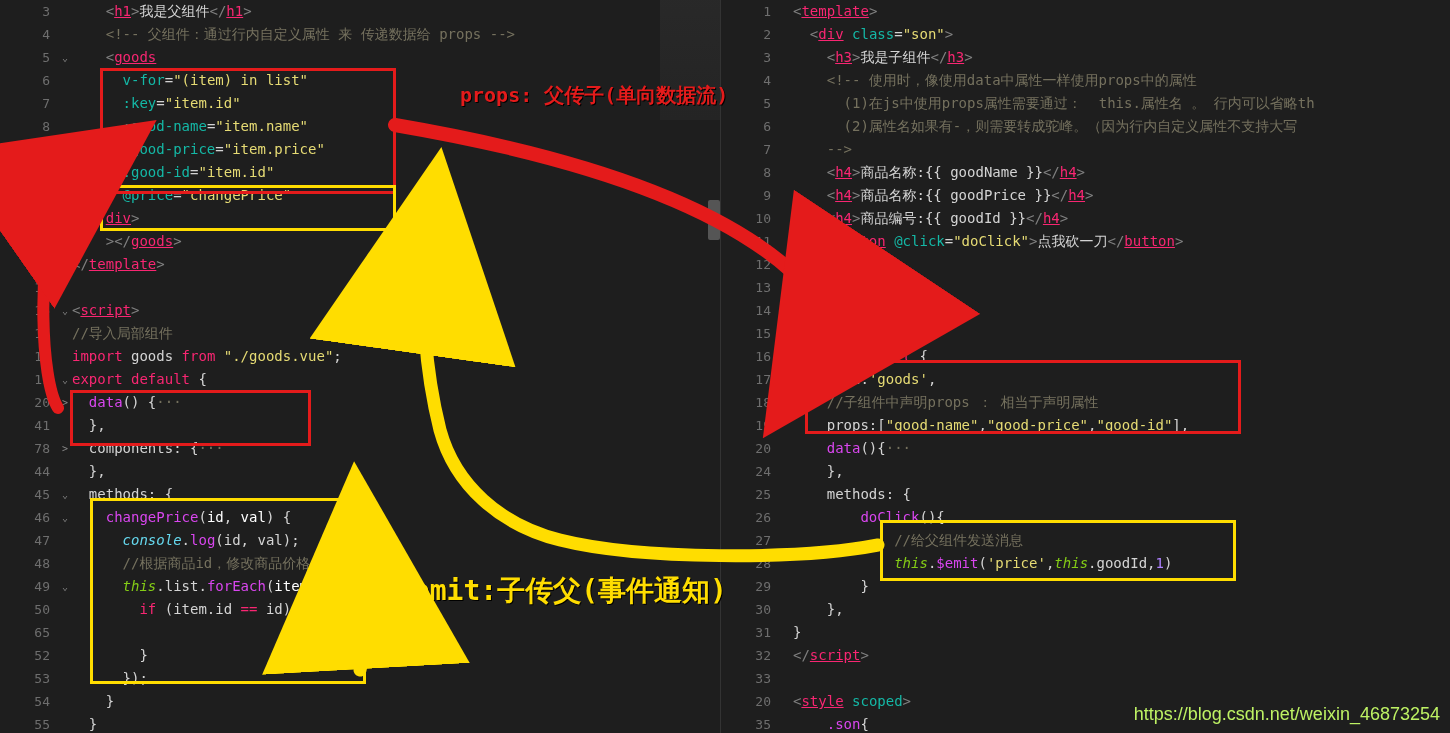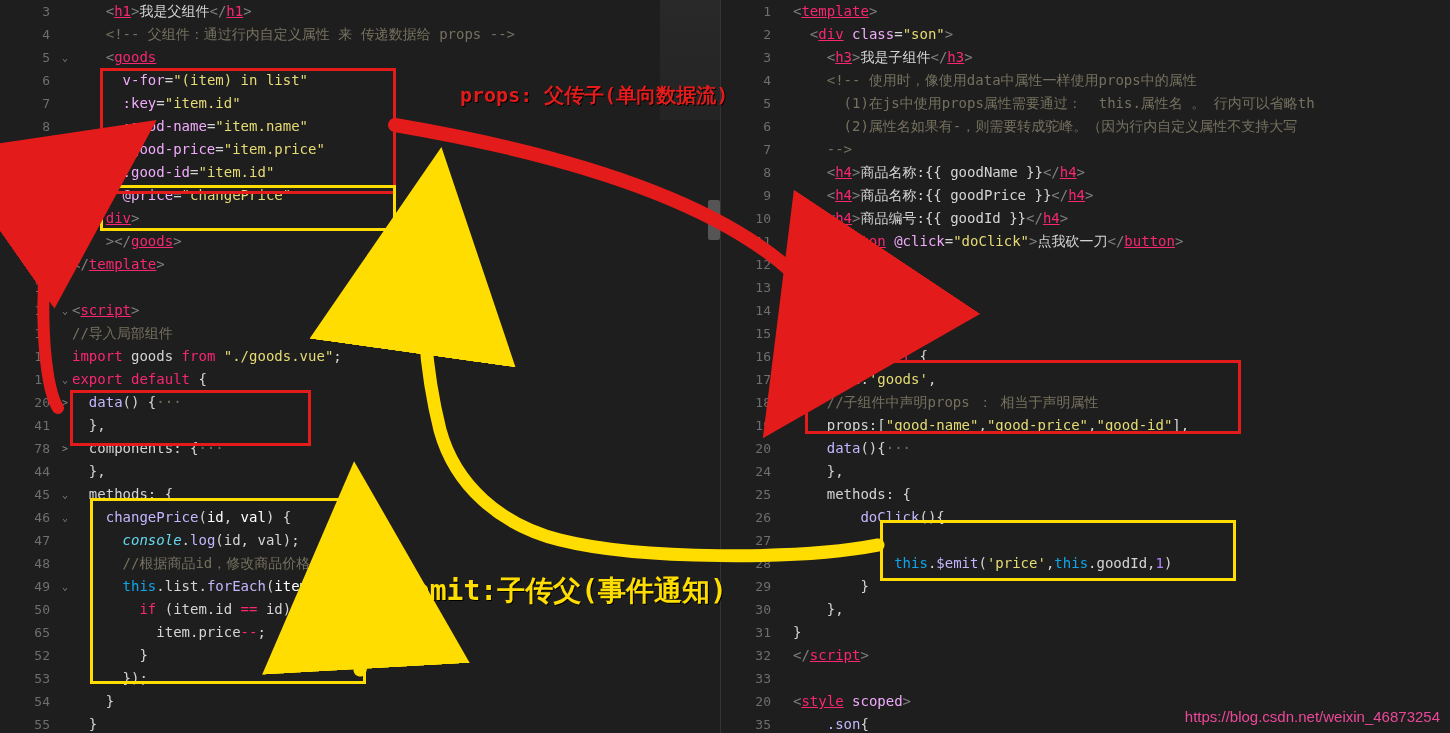--- a/index.html
+++ b/index.html
@@ -7,40 +7,40 @@
   .pane{position:relative;height:100%;}
   .pane.left{flex:0 0 720px;border-right:1px solid #333;}
   .pane.right{flex:1;}
   .editor{height:100%;overflow:hidden;}
   .line{display:flex;align-items:flex-start;height:23px;}
   .gutter{width:50px;text-align:right;color:#6e6e6e;padding-right:8px;user-select:none;font-size:13px;line-height:23px;}
   .fold{width:14px;color:#888;line-height:23px;font-size:10px;text-align:center;}
   .code{white-space:pre;line-height:23px;}
   .tag{color:#808080;}
   .tagname{color:#f92672;text-decoration:underline;}
-  .attr{color:#f0abfc;}
+  .attr{color:#14b8a6;}
   .str{color:#e6db74;}
   .kw{color:#f92672;}
   .cmt{color:#75715e;}
-  .fn{color:#c4b5fd;}
+  .fn{color:#d946ef;}
   .id{color:#ffffff;}
   .num{color:#ae81ff;}
   .op{color:#f92672;}
   .cm{color:#66d9ef;font-style:italic;}
   .v{color:#d4d4d4;}
-  .this{color:#0ea5e9;}
+  .this{color:#84cc16;font-style:italic;}
   .minimap{position:absolute;top:0;right:0;width:60px;height:120px;background:linear-gradient(#333,#2a2a2a);opacity:.5;}
   .scrollbar{position:absolute;right:0;top:200px;width:12px;height:40px;background:#555;border-radius:2px;}
   .annot{position:absolute;pointer-events:none;font-weight:700;}
   .box-red{position:absolute;border:3px solid #e41b1b;pointer-events:none;}
   .box-yellow{position:absolute;border:3px solid #ffdd00;pointer-events:none;}
   .label-red{color:#e41b1b;font-size:20px;font-weight:700;text-shadow:1px 1px 0 #000;}
   .label-yel{color:#ffdd00;font-size:28px;font-weight:700;text-shadow:1px 1px 0 #000;}
   svg.arrow{position:absolute;pointer-events:none;}
-  .watermark{position:absolute;right:10px;bottom:8px;color:#ec4899;font-size:15px;font-family:Arial,sans-serif;}
+  .watermark{position:absolute;right:10px;bottom:8px;color:#bef264;font-size:18px;font-family:Arial,sans-serif;}
 </style>
 </head>
 <body>
 
 <div class="app">
 
   <div class="pane left">
     <div class="editor" id="left-ed">
         <div class="line">
           <div class="gutter">3</div>
@@ -173,21 +173,20 @@
           <div class="code">      <span class="this">this</span>.list.<span class="fn">forEach</span>(<span class="id">item</span> <span class="op">=&gt;</span> {</div>
         </div>
         <div class="line">
           <div class="gutter">50</div>
           <div class="fold"></div>
           <div class="code">        <span class="kw">if</span> (item.id <span class="op">==</span> id) {</div>
         </div>
         <div class="line">
           <div class="gutter">65</div>
           <div class="fold"></div>
-          <div class="code">          item.price<span class="op">--</span>;</div>
         </div>
         <div class="line">
           <div class="gutter">52</div>
           <div class="fold"></div>
           <div class="code">        }</div>
         </div>
         <div class="line">
           <div class="gutter">53</div>
           <div class="fold"></div>
           <div class="code">      });</div>
@@ -320,20 +319,21 @@
           <div class="code">    <span class="v">methods:</span> {</div>
         </div>
         <div class="line">
           <div class="gutter">26</div>
           <div class="fold"></div>
           <div class="code">        <span class="fn">doClick</span>(){</div>
         </div>
         <div class="line">
           <div class="gutter">27</div>
           <div class="fold"></div>
+          <div class="code">            <span class="cmt">//给父组件发送消息</span></div>
         </div>
         <div class="line">
           <div class="gutter">28</div>
           <div class="fold"></div>
           <div class="code">            <span class="this">this</span>.<span class="fn">$emit</span>(<span class="str">'price'</span>,<span class="this">this</span>.goodId,<span class="num">1</span>)</div>
         </div>
         <div class="line">
           <div class="gutter">29</div>
           <div class="fold"></div>
           <div class="code">        }</div>

